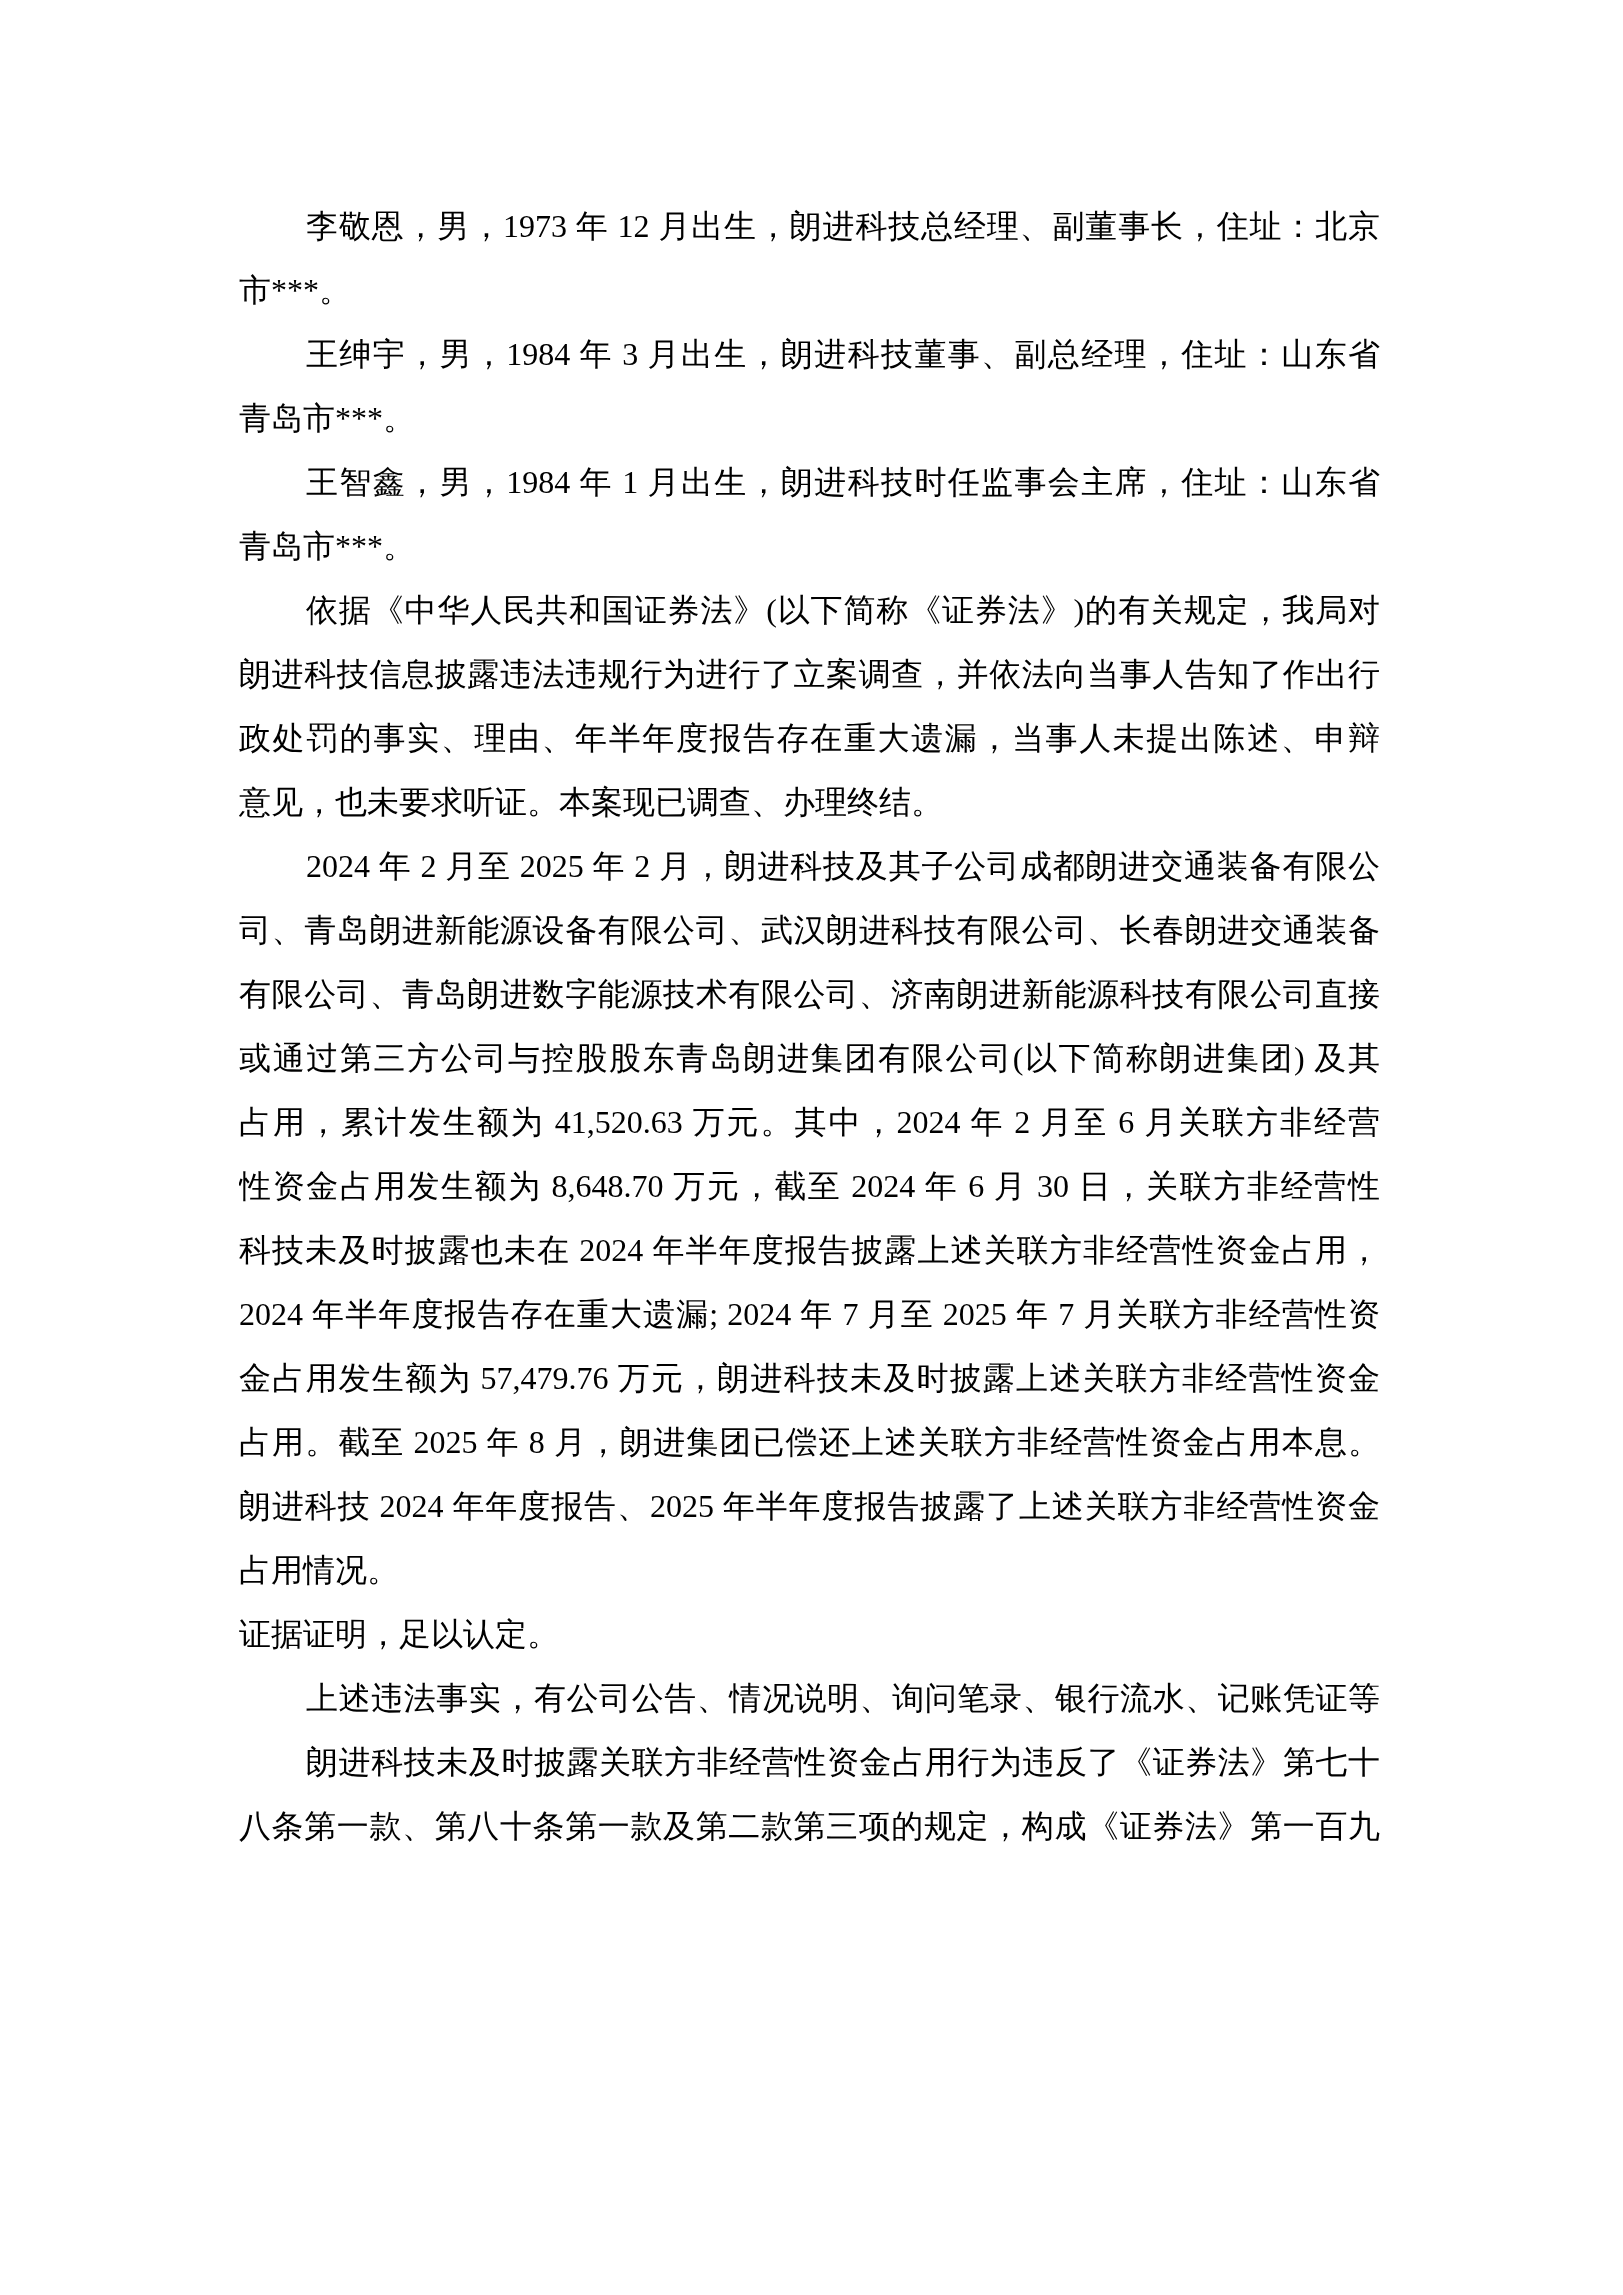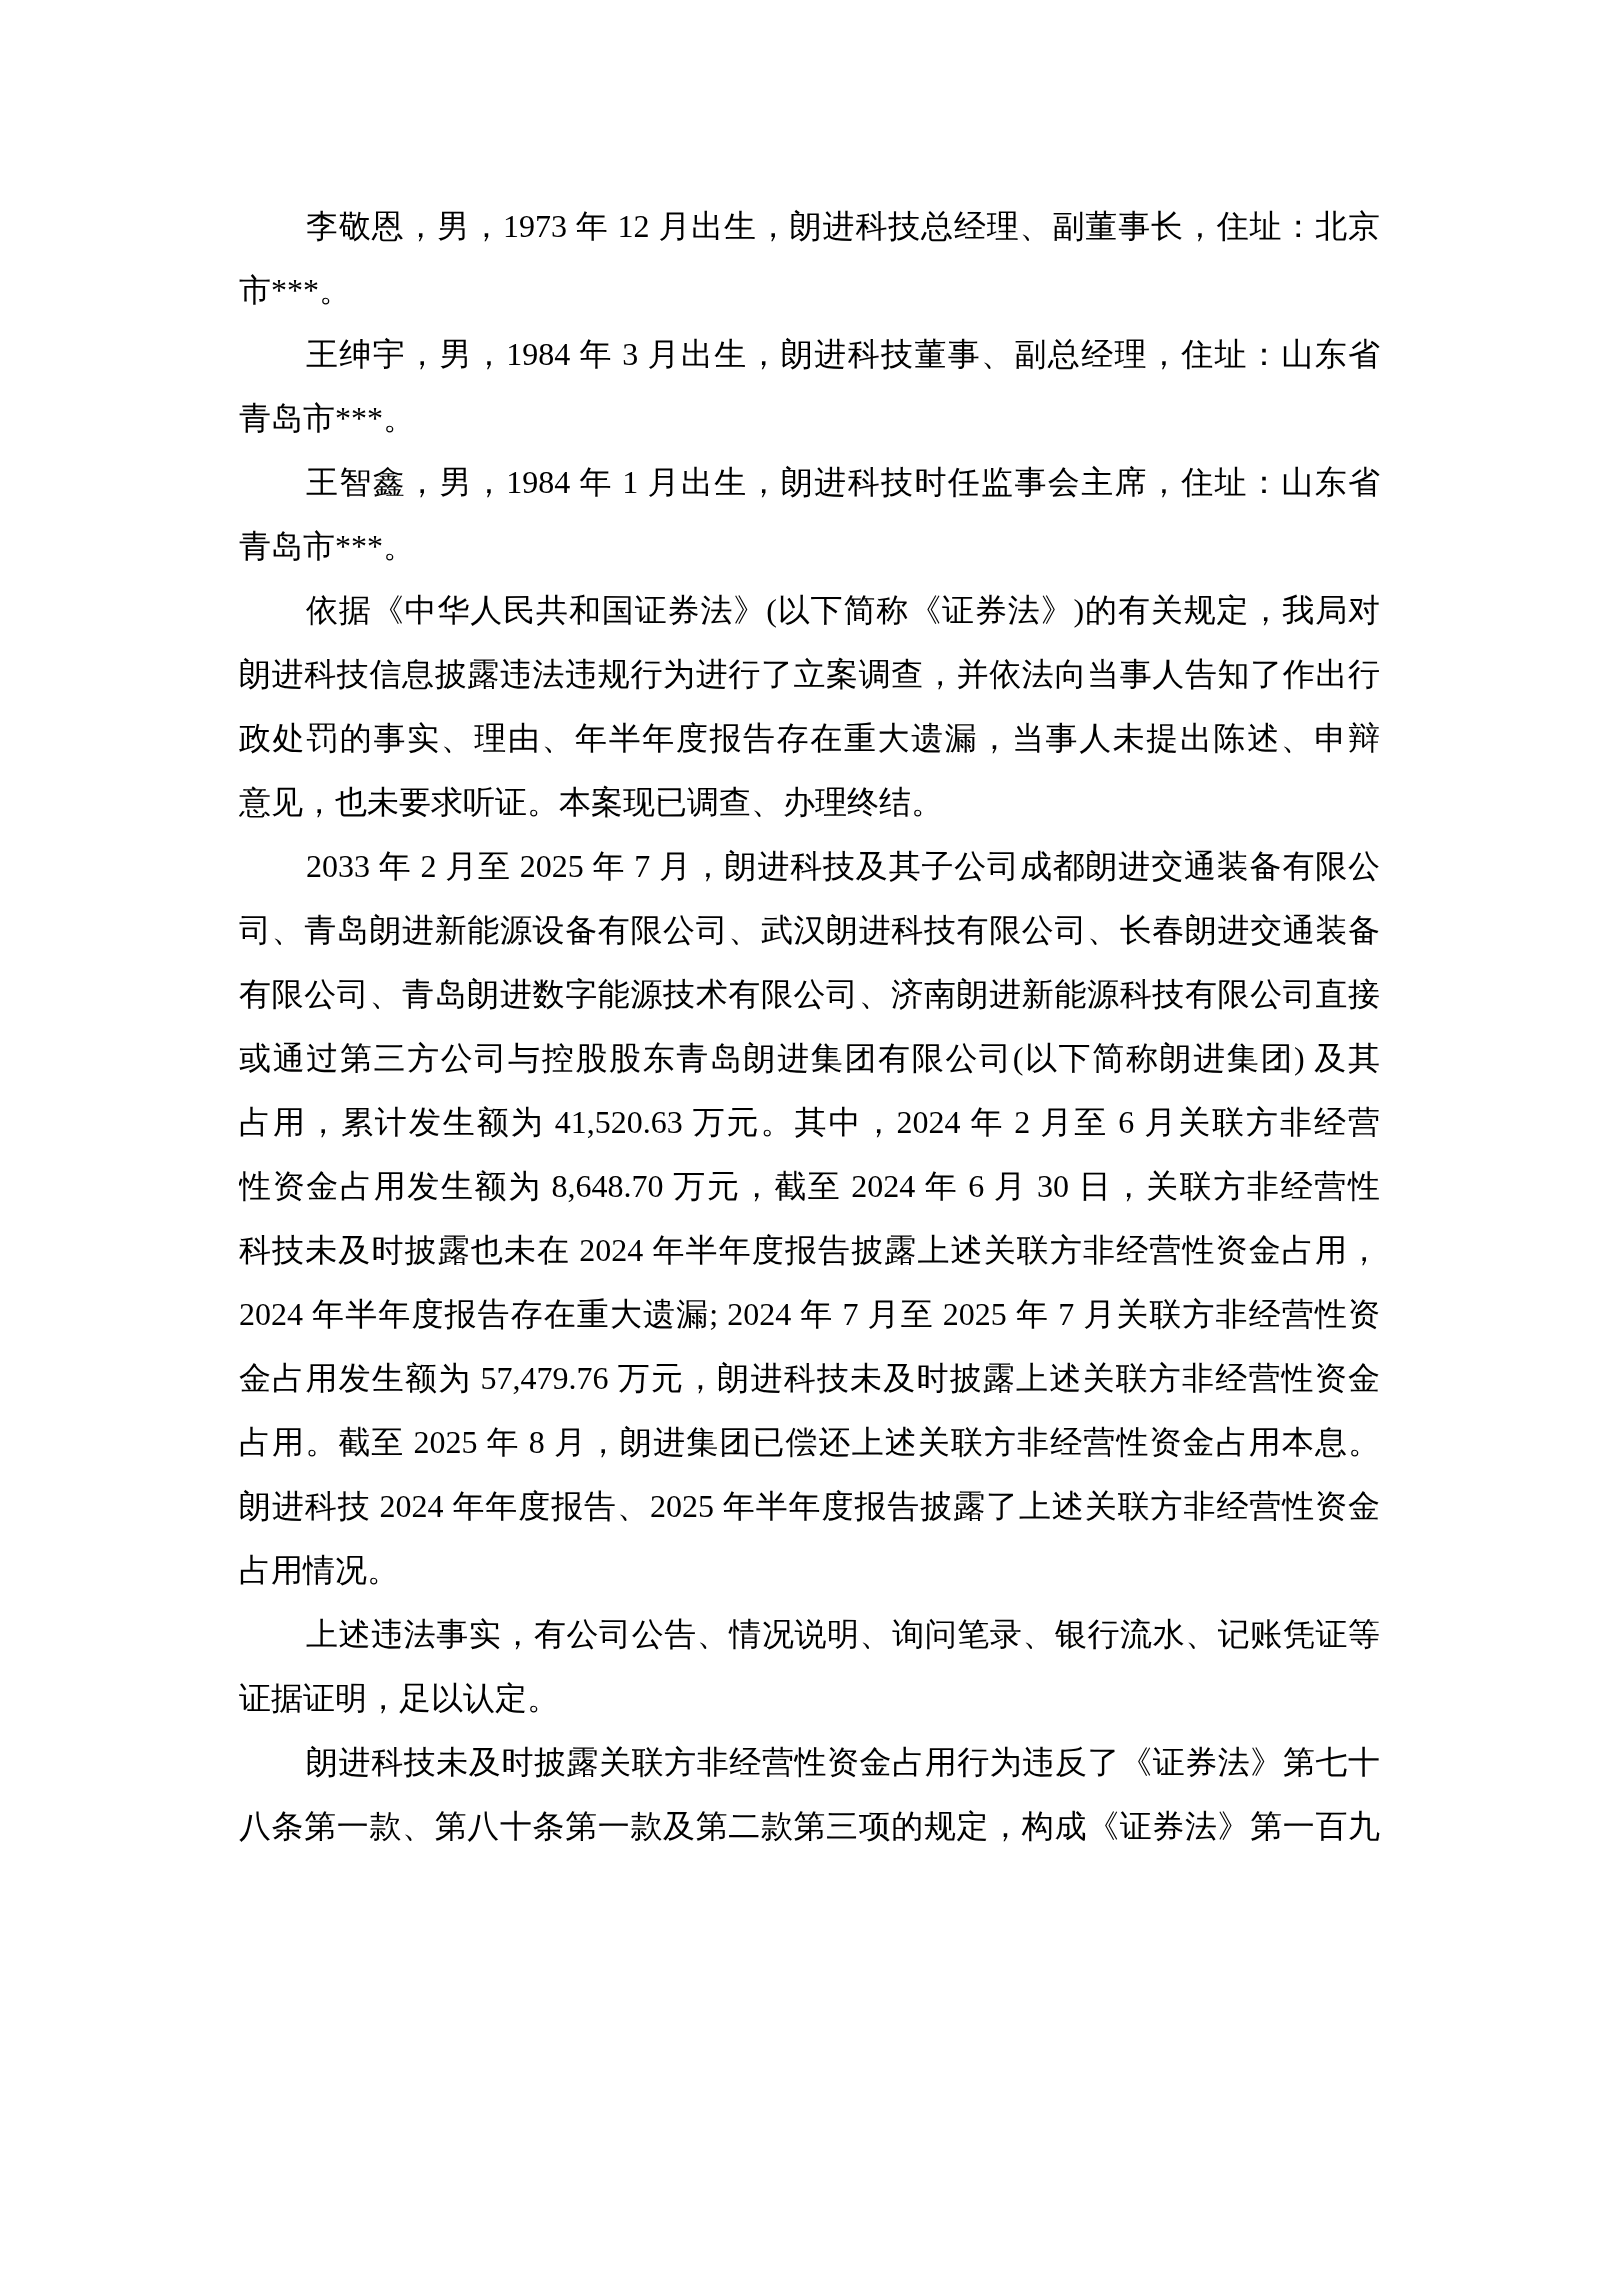--- a/index.html
+++ b/index.html
@@ -48,31 +48,31 @@
     <div class="line indent">李敬恩，男，1973 年 12 月出生，朗进科技总经理、副董事长，住址：北京</div>
     <div class="line end">市***。</div>
     <div class="line indent">王绅宇，男，1984 年 3 月出生，朗进科技董事、副总经理，住址：山东省</div>
     <div class="line end">青岛市***。</div>
     <div class="line indent">王智鑫，男，1984 年 1 月出生，朗进科技时任监事会主席，住址：山东省</div>
     <div class="line end">青岛市***。</div>
     <div class="line indent">依据《中华人民共和国证券法》(以下简称《证券法》)的有关规定，我局对</div>
     <div class="line">朗进科技信息披露违法违规行为进行了立案调查，并依法向当事人告知了作出行</div>
     <div class="line">政处罚的事实、理由、年半年度报告存在重大遗漏，当事人未提出陈述、申辩</div>
     <div class="line end">意见，也未要求听证。本案现已调查、办理终结。</div>
-    <div class="line indent">2033 年 2 月至 2025 年 7 月，朗进科技及其子公司成都朗进交通装备有限公</div>
+    <div class="line indent">2024 年 2 月至 2025 年 2 月，朗进科技及其子公司成都朗进交通装备有限公</div>
     <div class="line">司、青岛朗进新能源设备有限公司、武汉朗进科技有限公司、长春朗进交通装备</div>
     <div class="line">有限公司、青岛朗进数字能源技术有限公司、济南朗进新能源科技有限公司直接</div>
     <div class="line">或通过第三方公司与控股股东青岛朗进集团有限公司(以下简称朗进集团) 及其</div>
     <div class="line">占用，累计发生额为 41,520.63 万元。其中，2024 年 2 月至 6 月关联方非经营</div>
     <div class="line">性资金占用发生额为 8,648.70 万元，截至 2024 年 6 月 30 日，关联方非经营性</div>
     <div class="line">科技未及时披露也未在 2024 年半年度报告披露上述关联方非经营性资金占用，</div>
     <div class="line">2024 年半年度报告存在重大遗漏; 2024 年 7 月至 2025 年 7 月关联方非经营性资</div>
     <div class="line">金占用发生额为 57,479.76 万元，朗进科技未及时披露上述关联方非经营性资金</div>
     <div class="line">占用。截至 2025 年 8 月，朗进集团已偿还上述关联方非经营性资金占用本息。</div>
     <div class="line">朗进科技 2024 年年度报告、2025 年半年度报告披露了上述关联方非经营性资金</div>
     <div class="line end">占用情况。</div>
+    <div class="line end">证据证明，足以认定。</div>
     <div class="line indent">上述违法事实，有公司公告、情况说明、询问笔录、银行流水、记账凭证等</div>
-    <div class="line end">证据证明，足以认定。</div>
     <div class="line indent">朗进科技未及时披露关联方非经营性资金占用行为违反了《证券法》第七十</div>
     <div class="line">八条第一款、第八十条第一款及第二款第三项的规定，构成《证券法》第一百九</div>
   </div>
 </div>
 
 
 </body></html>

